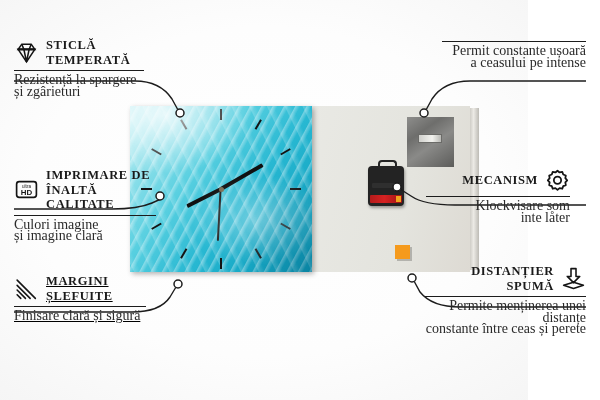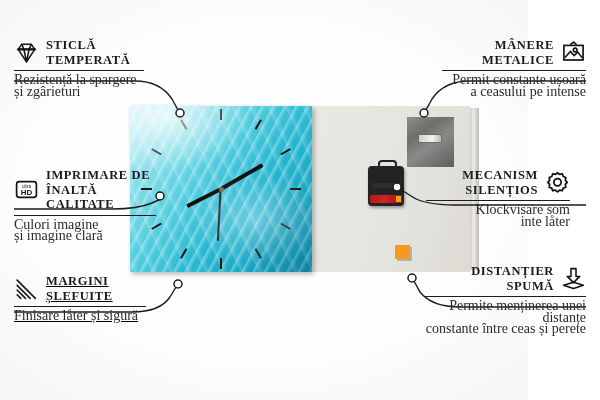--- a/index.html
+++ b/index.html
@@ -348,51 +348,36 @@
           <path d="M3 18 L6.5 21.5"></path>
         </svg>
       </span>
       <span class="titles">
         <span>MARGINI</span><br>
         <span>ȘLEFUITE</span>
       </span>
     </div>
     <div class="rule"></div>
     <div class="sub">
-      <span>Finisare låter și sigură</span>
+      <span>Finisare clară și sigură</span>
     </div>
   </div>
 
   <div class="callout c-right" style="left:442px; top:38px; width:144px;">
-    <div class="head">
-      <span class="titles">
-        <span>MÂNERE</span><br>
-        <span>METALICE</span>
-      </span>
-      <span class="ico">
-        <svg viewBox="0 0 24 24" fill="none" stroke="#141414" stroke-width="1.5">
-          <path d="M9 4.5 L12 2 L15 4.5"></path>
-          <rect x="2.8" y="5.2" width="18.4" height="14" stroke-width="1.6"></rect>
-          <path d="M3.6 17 L9 11 L12.6 15 L16 11.6 L20.4 17"></path>
-          <circle cx="13.6" cy="9.6" r="1.8"></circle>
-        </svg>
-      </span>
-    </div>
     <div class="rule"></div>
     <div class="sub">
       <span>Permit constante ușoară</span><br>
       <span>a ceasului pe intense</span>
     </div>
   </div>
 
   <div class="callout c-right" style="left:426px; top:168px; width:144px;">
     <div class="head">
       <span class="titles">
         <span>MECANISM</span><br>
-        <span>SILENȚIOS</span>
       </span>
       <span class="ico">
         <svg viewBox="0 0 24 24" fill="none" stroke="#141414" stroke-width="1.7" stroke-linejoin="round">
           <path d="M12 2.6 L14 4.3 L16.6 3.7 L17.5 6.2 L20 7.2 L19.5 9.8 L21.3 11.8
                    L19.5 13.8 L20 16.4 L17.5 17.4 L16.6 19.9 L14 19.3 L12 21
                    L10 19.3 L7.4 19.9 L6.5 17.4 L4 16.4 L4.5 13.8 L2.7 11.8
                    L4.5 9.8 L4 7.2 L6.5 6.2 L7.4 3.7 L10 4.3 Z"></path>
           <circle cx="12" cy="11.8" r="3.5"></circle>
         </svg>
       </span>

